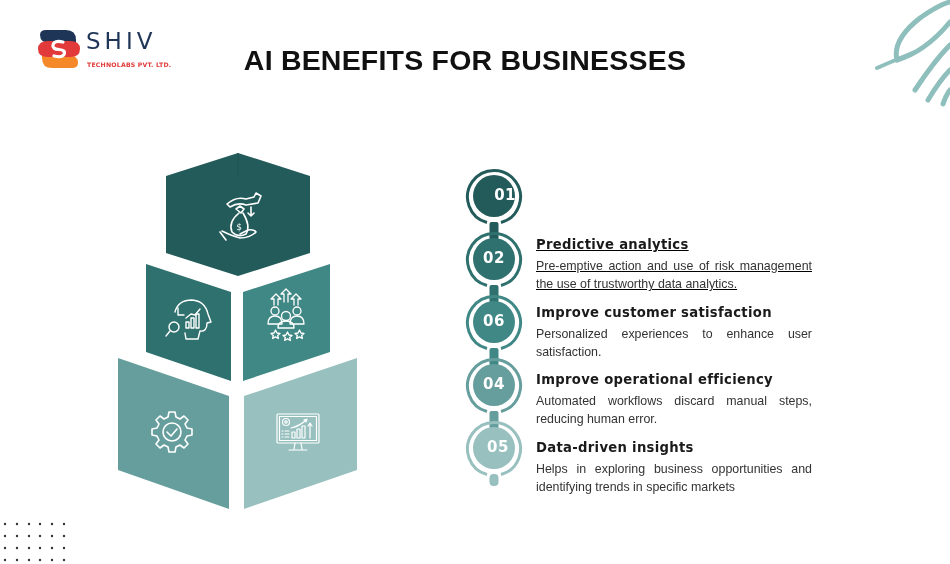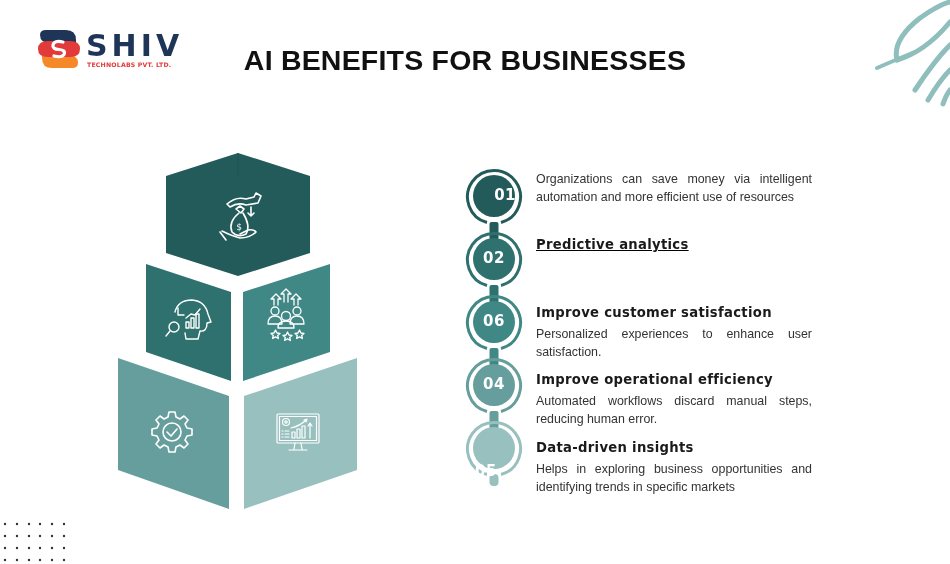--- a/index.html
+++ b/index.html
@@ -3,21 +3,21 @@
   <meta charset="utf-8">
   <style>
     html, body { margin: 0; padding: 0; }
     body {
       width: 950px; height: 564px; background: #ffffff; position: relative; overflow: hidden;
       font-family: "Liberation Sans", sans-serif;
     }
     .logo { position: absolute; left: 36px; top: 29px; width: 150px; height: 44px; }
     .logo-word {
       position: absolute; left: 50px; top: -1px; font-family: "DejaVu Sans", sans-serif;
-      font-weight: bold; font-size: 30px; letter-spacing: 4px; color: #1f3557;
+      font-weight: normal; font-size: 23px; letter-spacing: 4px; color: #1f3557;
     }
     .logo-sub {
       position: absolute; left: 51px; top: 32px; font-family: "DejaVu Sans", sans-serif;
       font-weight: bold; font-size: 6.2px; letter-spacing: 0.2px; color: #e23a3a; white-space: nowrap;
     }
     .title {
       position: absolute; left: 0; width: 930px; top: 44px; text-align: center;
       font-family: "Liberation Sans", sans-serif; font-weight: bold; font-size: 28.5px;
       color: #111111; letter-spacing: 0.2px;
     }
@@ -196,27 +196,27 @@
   <g>
     <path d="M487 474.5 A26.5 26.5 0 1 1 501 474.5" stroke="#97c0bf" stroke-width="3" fill="none"></path>
     <circle cx="494" cy="448" r="21" fill="#97c0bf"></circle>
   </g>
 </svg>
 
 <div class="num" style="left:472px; top:186px;text-align:right;">01</div>
 <div class="num" style="left:472px; top:249px;">02</div>
 <div class="num" style="left:472px; top:312px;">06</div>
 <div class="num" style="left:472px; top:375px;">04</div>
-<div class="num" style="left:464px; top:438px;margin-top:24px;">05</div>
+<div class="num" style="left:476px; top:438px;">05</div>
 
 <div class="item" style="top:170px;">
-  <p class="item-desc">Organizations can save money via intelligent automation and more efficient use of resources</p>
 </div>
 <div class="item" style="top:237px;text-decoration:underline;">
   <div class="item-title">Predictive analytics</div>
+  <p class="item-desc">Pre-emptive action and use of risk management the use of trustworthy data analytics.</p>
 </div>
 <div class="item" style="top:305px;">
   <div class="item-title">Improve customer satisfaction</div>
   <p class="item-desc">Personalized experiences to enhance user satisfaction.</p>
 </div>
 <div class="item" style="top:372px;">
   <div class="item-title">Improve operational efficiency</div>
   <p class="item-desc">Automated workflows discard manual steps, reducing human error.</p>
 </div>
 <div class="item" style="top:440px;">

